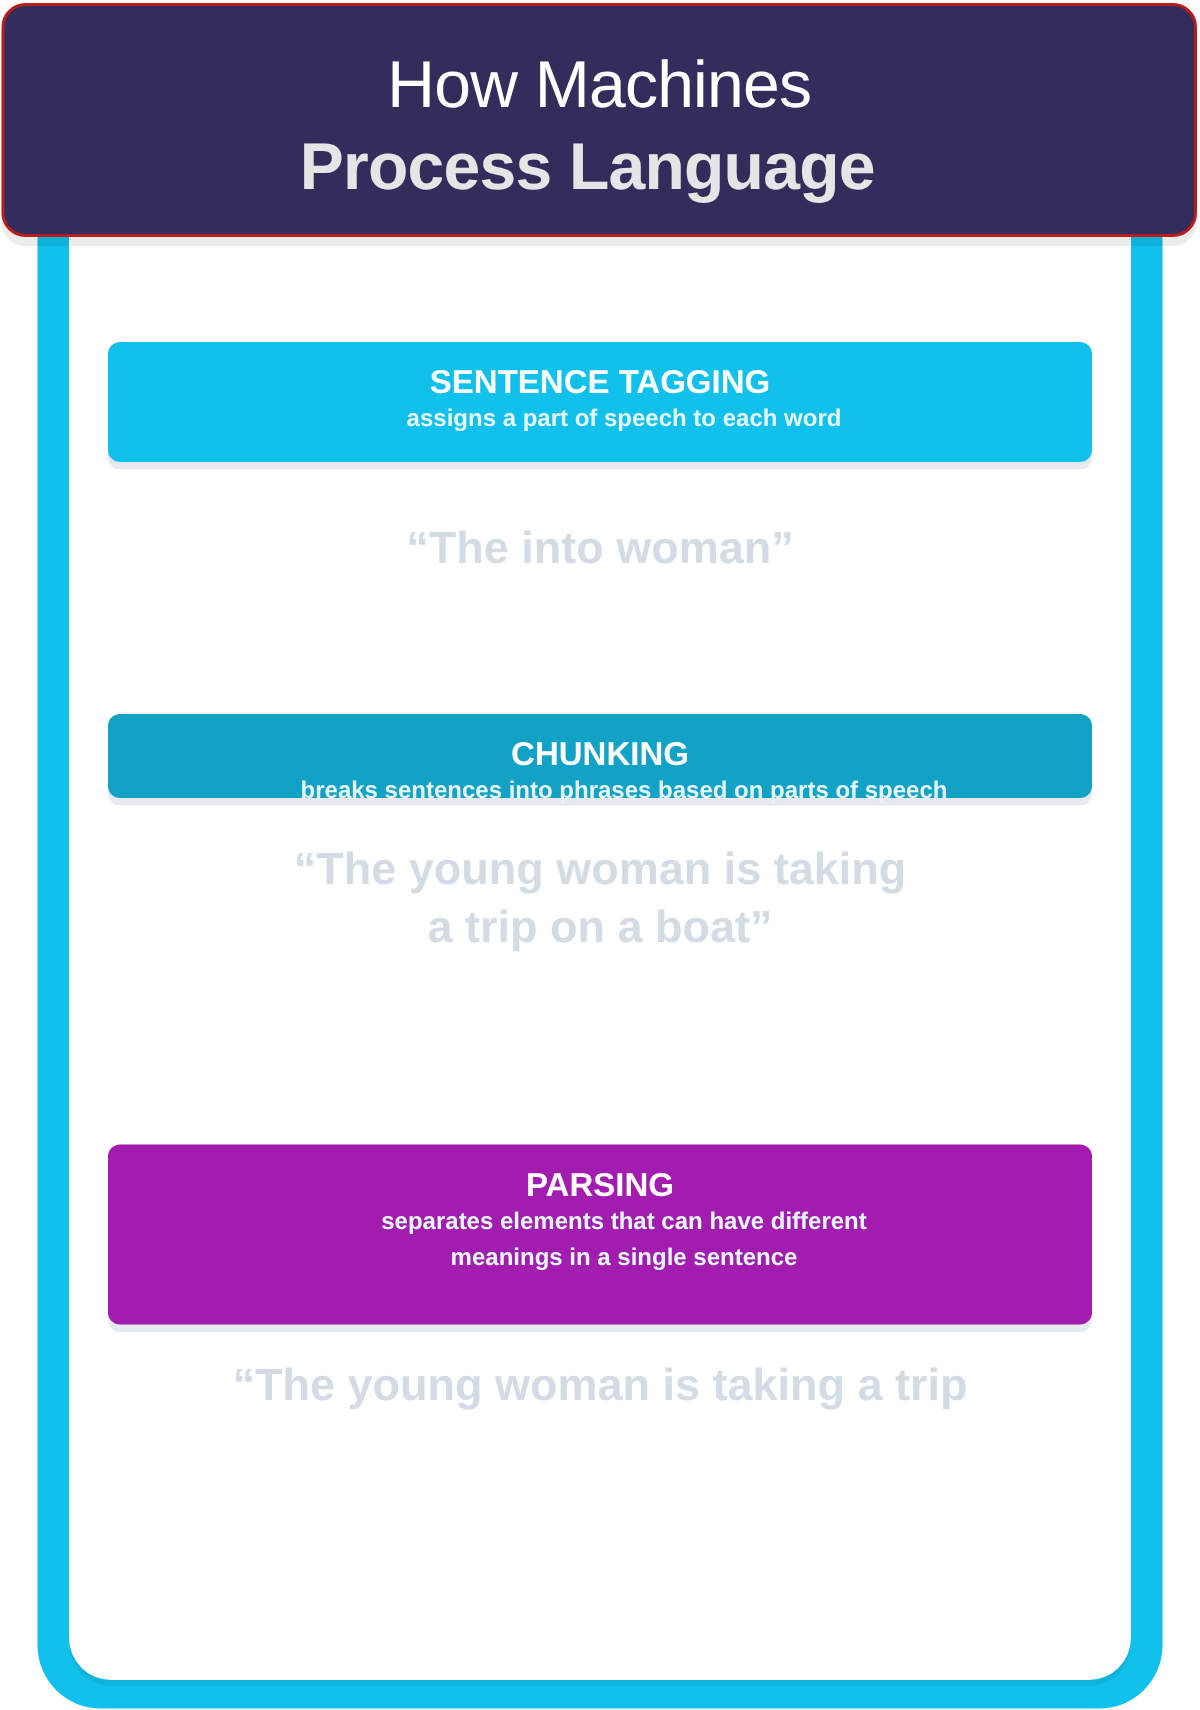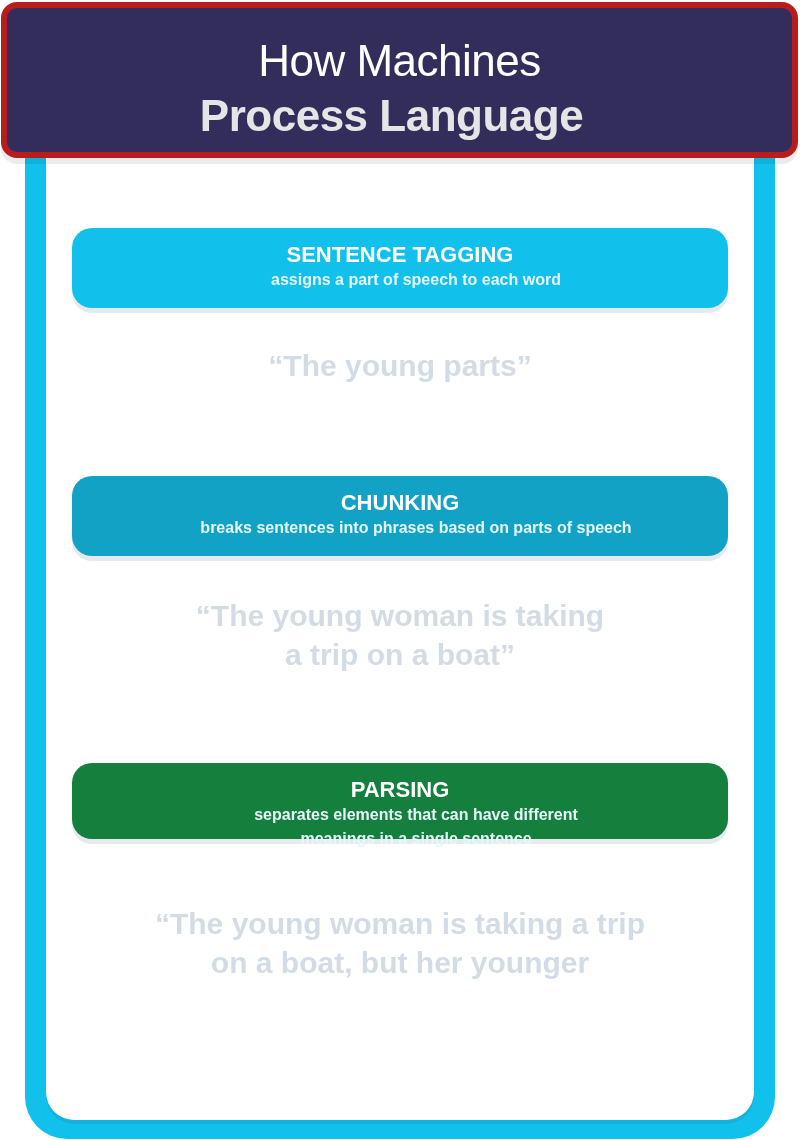--- a/index.html
+++ b/index.html
@@ -13,38 +13,38 @@
     background: #12c0ec; border-radius: 0 0 42px 42px;
   }
   .frame-inner {
     position: absolute; left: 46px; top: 60px; width: 708px; height: 1060px;
     background: #ffffff; border-radius: 0 0 28px 28px;
     box-shadow: 0 4px 0 #0fb3dc;
   }
   .header {
     position: absolute; left: 1px; top: 2px; width: 797px; height: 156px;
     background: #332d5c; border-radius: 16px;
-    border: 6px solid #b91c1c;
+    border: 2px solid #b91c1c;
     box-sizing: border-box;
     text-align: center;
     box-shadow: 0 6px 0 rgba(0,0,0,0.08);
   }
   .header .line1 {
     position: absolute; left: 0; right: 0; top: 28px;
     color: #ffffff; font-size: 44px; font-weight: 400; letter-spacing: -0.5px;
     line-height: 50px;
   }
   .header .line2 {
     position: absolute; left: 0; right: 16px; top: 82px;
     color: #e5e5e5; font-size: 44px; font-weight: 700; letter-spacing: -0.5px;
     line-height: 52px;
   }
   .step-box {
     position: absolute; left: 72px; width: 656px;
-    border-radius: 20px; text-align: center; color: #ffffff;
+    border-radius: 8px; text-align: center; color: #ffffff;
     box-shadow: 0 5px 0 #e6eaee;
   }
   .step-title { font-weight: 700; font-size: 22px; line-height: 26px; }
   .step-desc { font-weight: 700; font-size: 16px; line-height: 24px; color: #e6f7fc; padding-left: 32px; }
   .example {
     position: absolute; left: 72px; width: 656px; text-align: center;
     color: #d3dce5; font-weight: 700; font-size: 30px; line-height: 39px;
   }
 </style>
 </head>
@@ -56,33 +56,32 @@
 <div class="header">
   <div class="line1">How Machines</div>
   <div class="line2">Process Language</div>
 </div>
 
 <div class="step-box" style="top:228px; height:80px; background:#12c0ec; padding-top:14px; box-sizing:border-box;">
   <div class="step-title">SENTENCE TAGGING</div>
   <div class="step-desc">assigns a part of speech to each word</div>
 </div>
 <div class="example" style="top:346px;">
-  <div>“The young parts”</div>
+  <div>“The into woman”</div>
 </div>
 
-<div class="step-box" style="top:476px; height:80px; background:#12a2c6; padding-top:14px; box-sizing:border-box;">
+<div class="step-box" style="top:476px; height:56px; background:#12a2c6; padding-top:14px; box-sizing:border-box;">
   <div class="step-title">CHUNKING</div>
   <div class="step-desc">breaks sentences into phrases based on parts of speech</div>
 </div>
-<div class="example" style="top:596px;">
+<div class="example" style="top:560px;">
   <div>“The young woman is taking</div>
   <div>a trip on a boat”</div>
 </div>
 
-<div class="step-box" style="top:763px; height:76px; background:#15803d; padding-top:14px; box-sizing:border-box;">
+<div class="step-box" style="top:763px; height:120px; background:#a21caf; padding-top:14px; box-sizing:border-box;">
   <div class="step-title">PARSING</div>
   <div class="step-desc">separates elements that can have different</div>
   <div class="step-desc">meanings in a single sentence</div>
 </div>
 <div class="example" style="top:904px;">
   <div>“The young woman is taking a trip</div>
-  <div>on a boat, but her younger</div>
 </div>
 
 </body></html>

